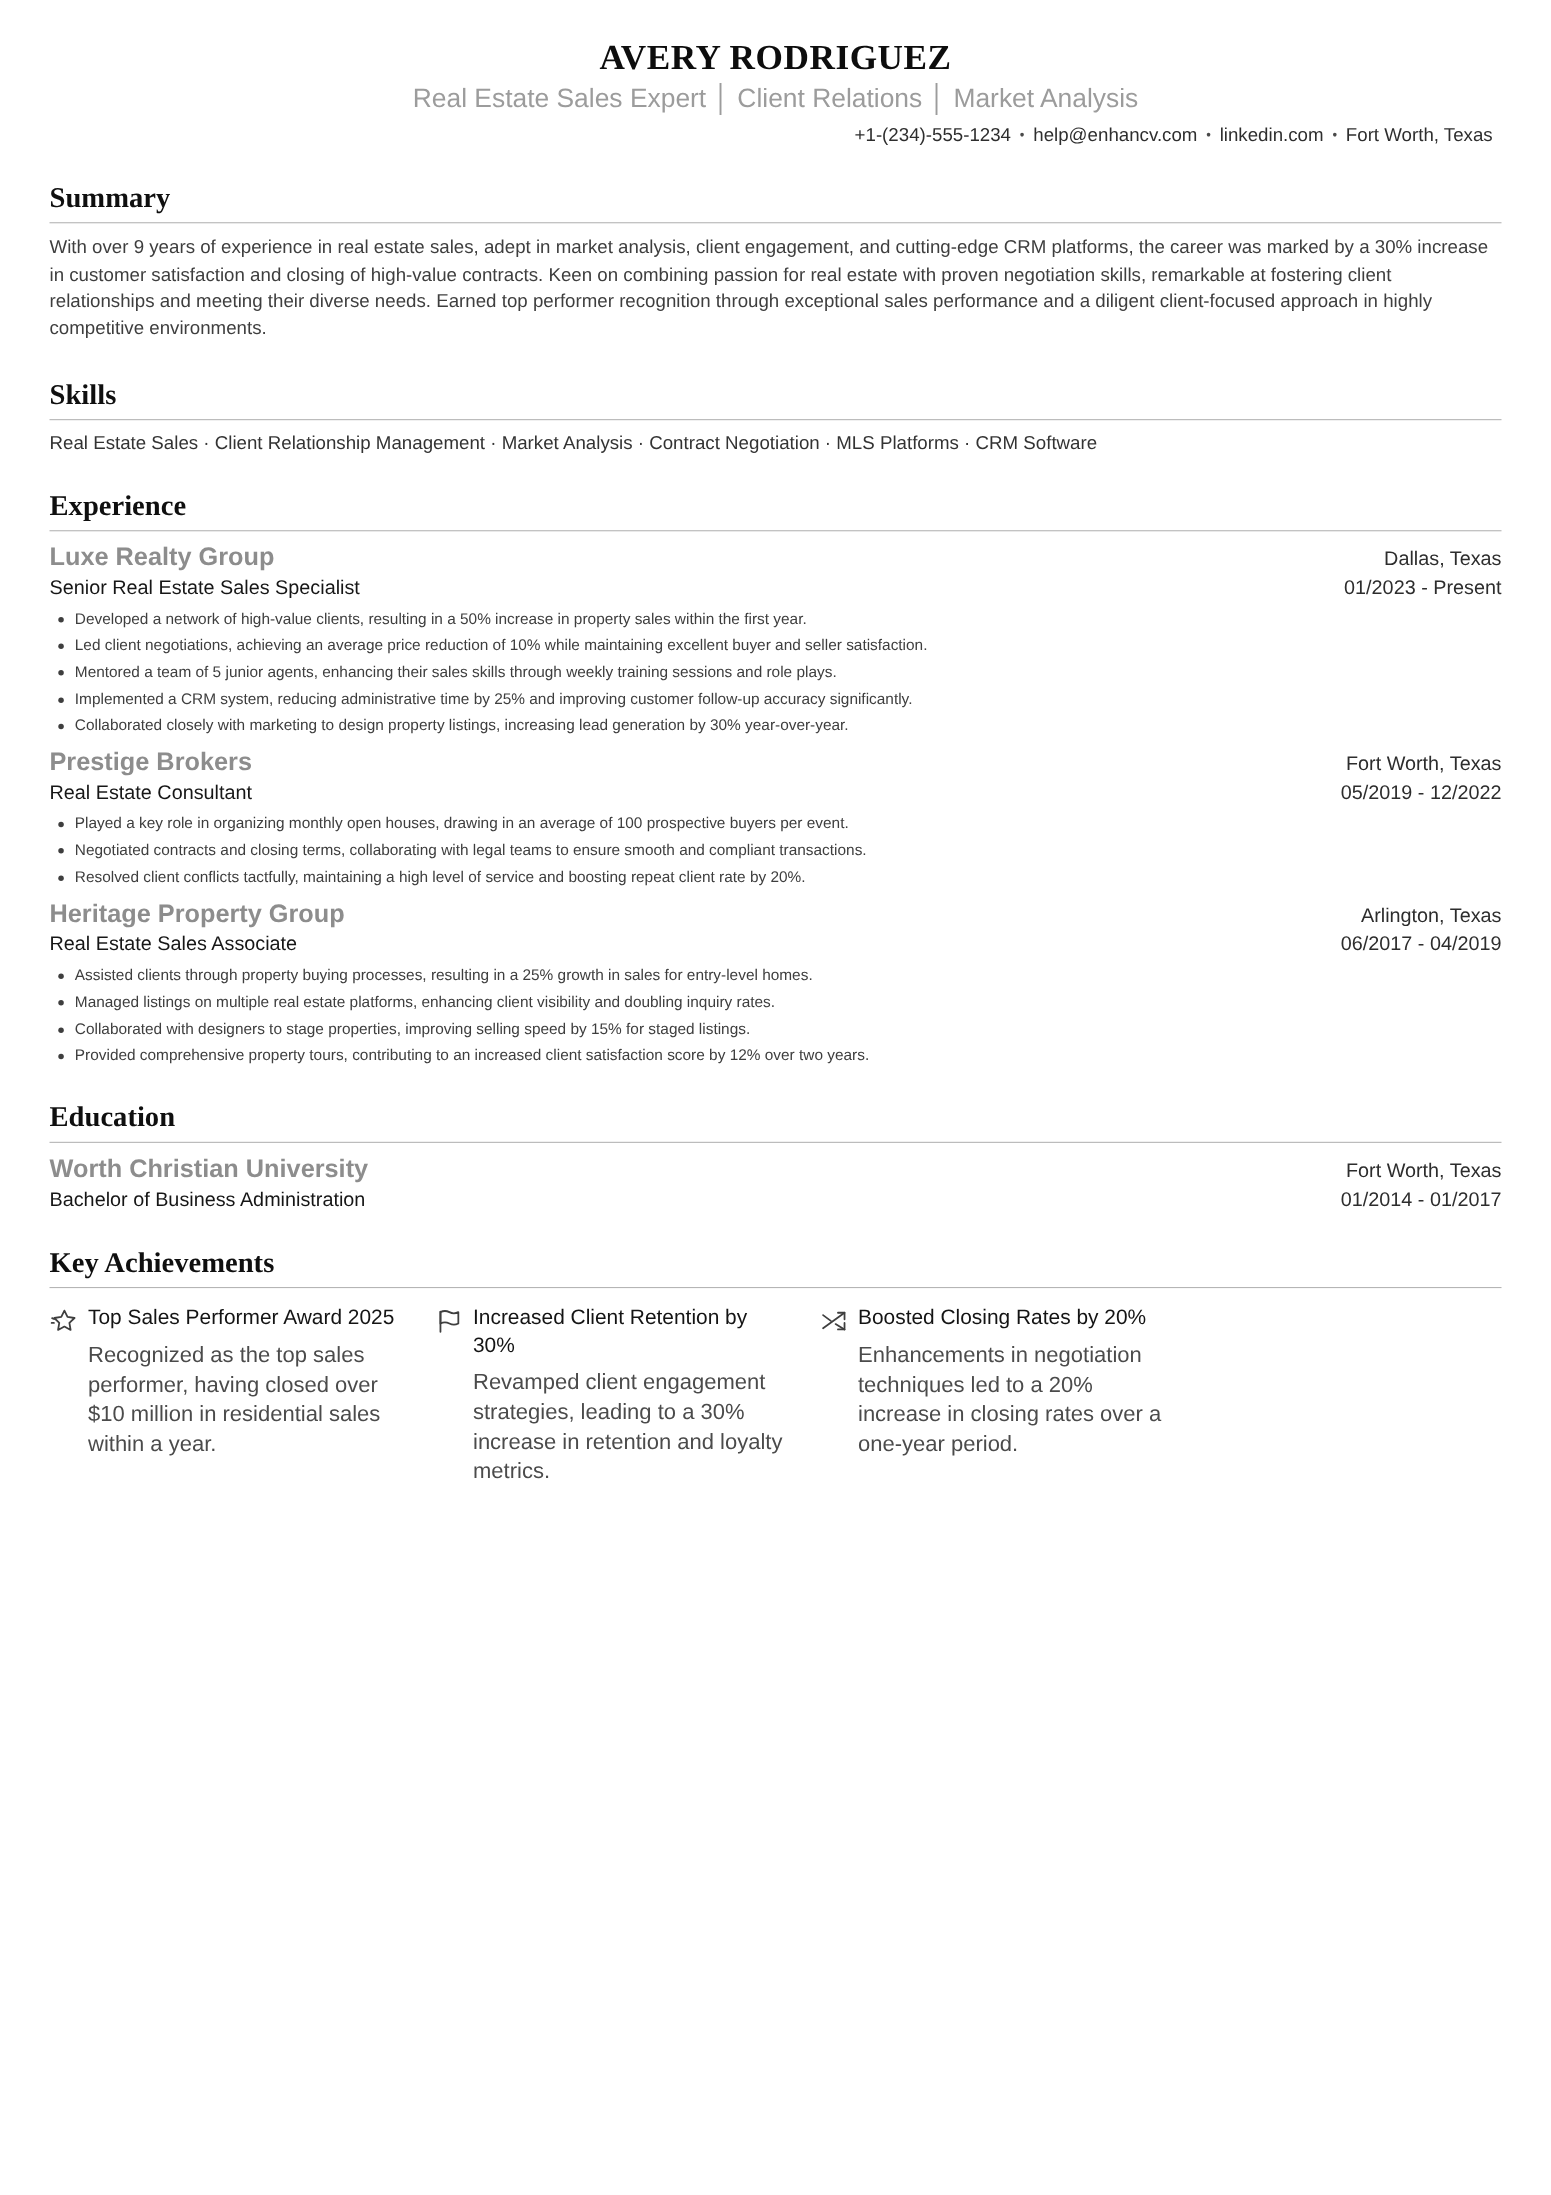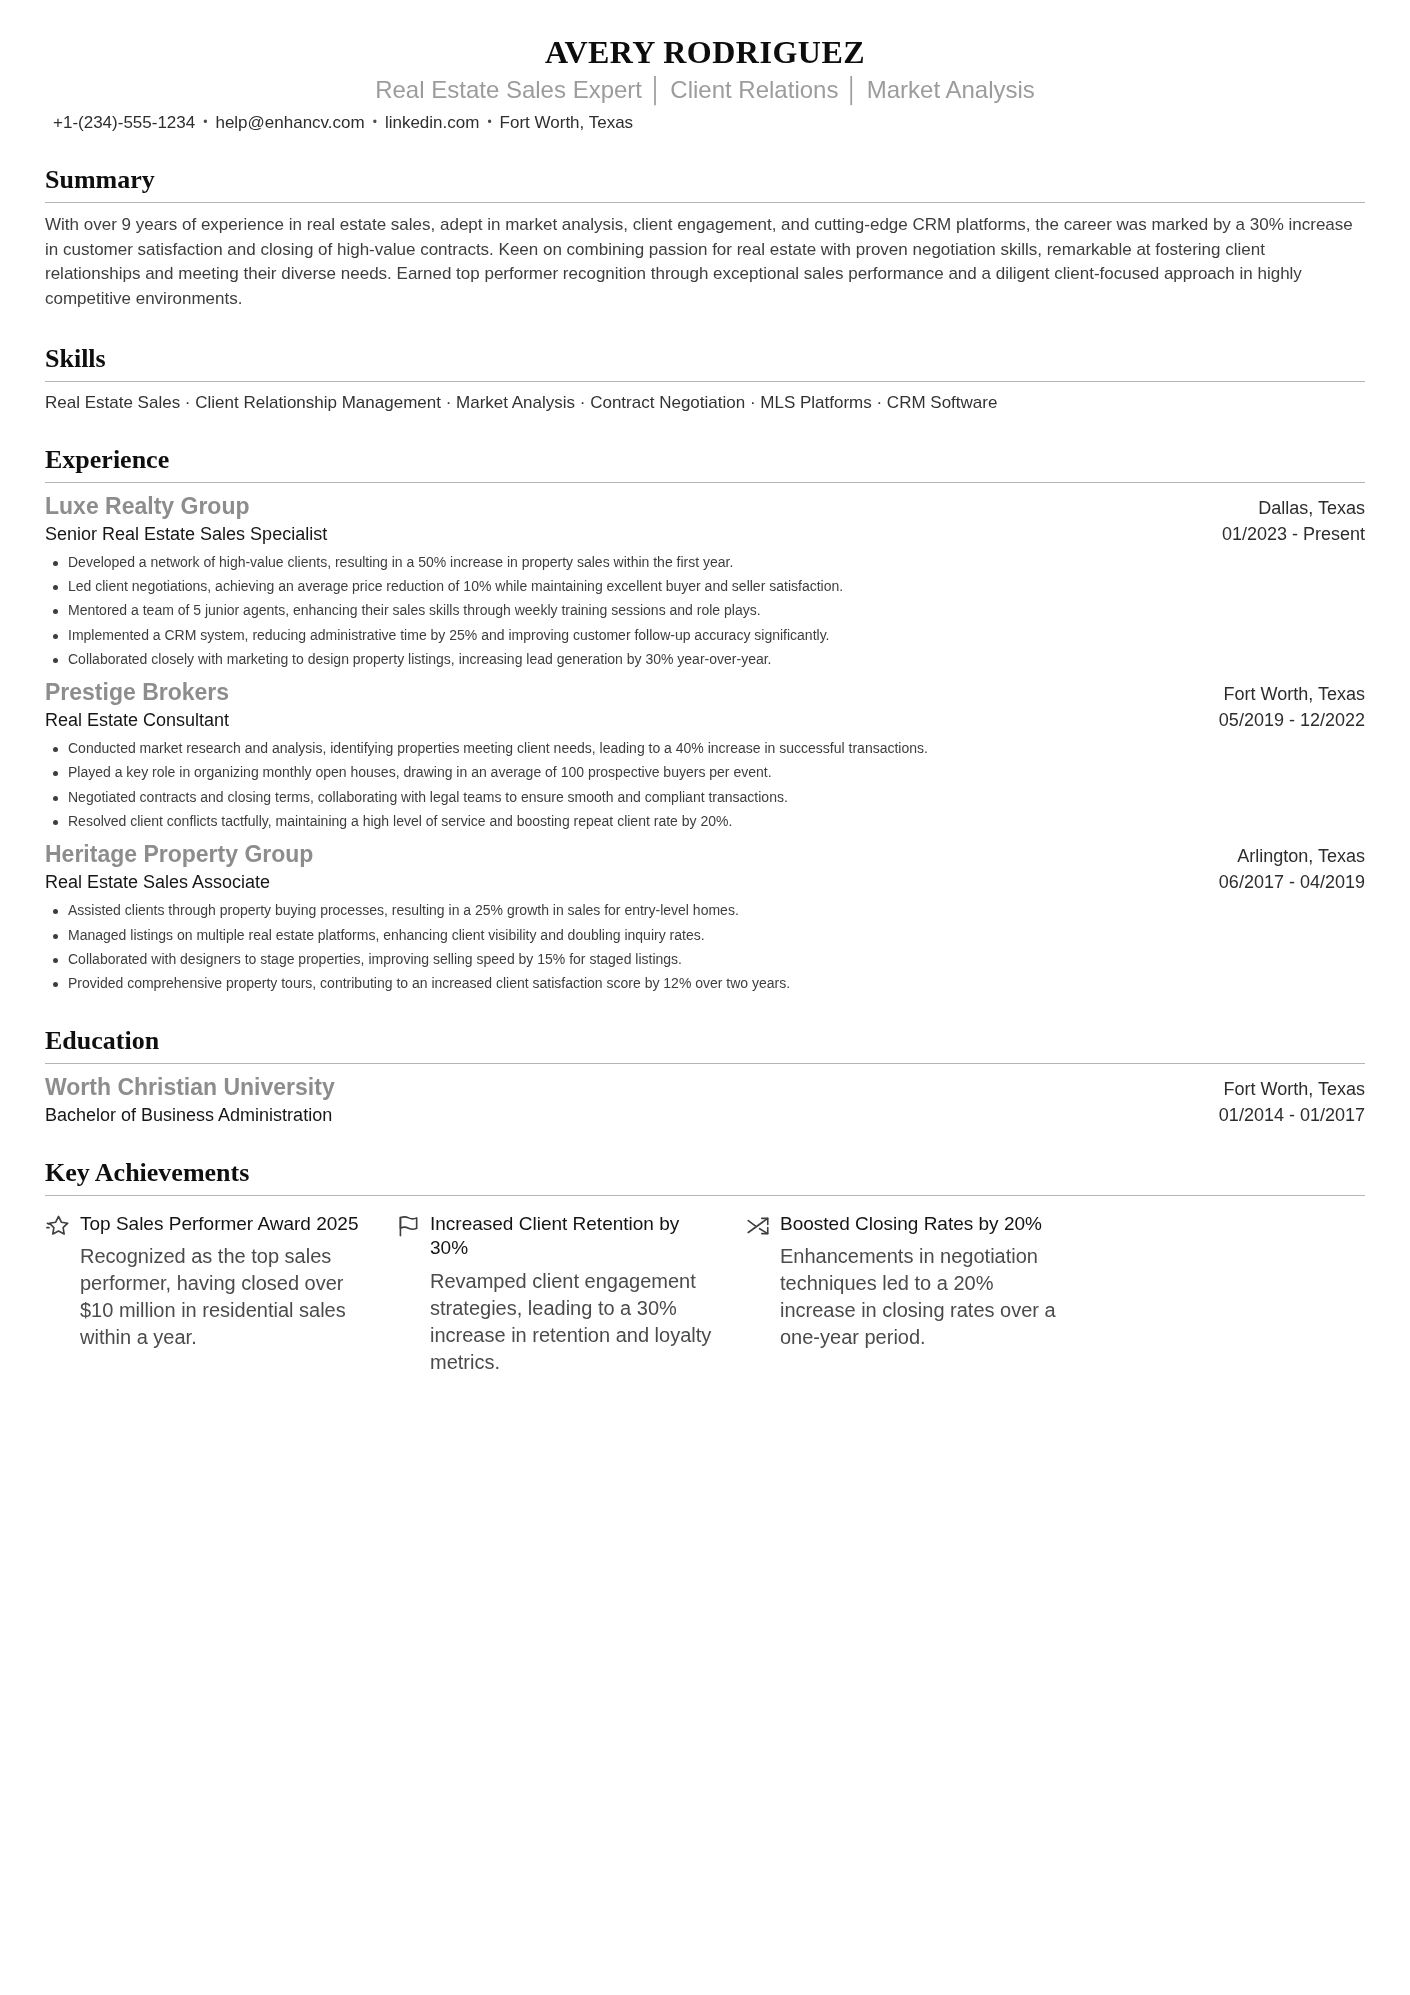--- a/index.html
+++ b/index.html
@@ -2,21 +2,21 @@
 <html><head>
 <meta charset="utf-8">
 <style>
   html,body{margin:0;padding:0;background:#ffffff;}
   *{box-sizing:border-box;}
   .page{width:1410px;height:1613px;margin:0 auto;background:#fff;position:relative;
         padding:34px 45px 0;font-family:"Liberation Sans",sans-serif;color:#3d3d3d;overflow:hidden;}
   .name{margin:0;text-align:center;font-family:"Liberation Serif",serif;font-weight:700;
         font-size:32px;letter-spacing:.5px;color:#0d0d0d;}
   .subtitle{margin-top:5px;text-align:center;font-size:24px;color:#9c9c9c;}
-  .contact{margin-top:9px;text-align:left;font-size:17px;color:#2e2e2e;}
+  .contact{margin-top:9px;text-align:right;font-size:17px;color:#2e2e2e;}
   .contact .item{margin:0 8px;}
   .contact .sep{color:#4a4a4a;font-size:12px;vertical-align:2px;}
   .sec-h{margin:32px 0 0;font-family:"Liberation Serif",serif;font-weight:700;
          font-size:26px;color:#0f0f0f;}
   .rule{height:0;border-bottom:1px solid #b5b5b5;margin-top:7px;}
   .summary-text{margin:10px 0 0;font-size:17px;line-height:1.45;color:#3e3e3e;}
   .skills-line{margin:11px 0 0;font-size:17px;color:#333333;}
   .job{margin-top:6px;}
   .row1,.row2{display:flex;justify-content:space-between;align-items:baseline;}
   .row1{margin-top:10px;}
@@ -91,21 +91,20 @@
   <div class="job">
     <div class="row1">
       <span class="company">Prestige Brokers</span>
       <span class="loc">Fort Worth, Texas</span>
     </div>
     <div class="row2">
       <span class="jobtitle">Real Estate Consultant</span>
       <span class="dates">05/2019 - 12/2022</span>
     </div>
     <ul class="bullets">
-            <li>Conducted market research and analysis, identifying properties meeting client needs, leading to a 40% increase in successful transactions.</li>
             <li>Played a key role in organizing monthly open houses, drawing in an average of 100 prospective buyers per event.</li>
             <li>Negotiated contracts and closing terms, collaborating with legal teams to ensure smooth and compliant transactions.</li>
             <li>Resolved client conflicts tactfully, maintaining a high level of service and boosting repeat client rate by 20%.</li>
           </ul>
   </div>
 
   <div class="job">
     <div class="row1">
       <span class="company">Heritage Property Group</span>
       <span class="loc">Arlington, Texas</span>

